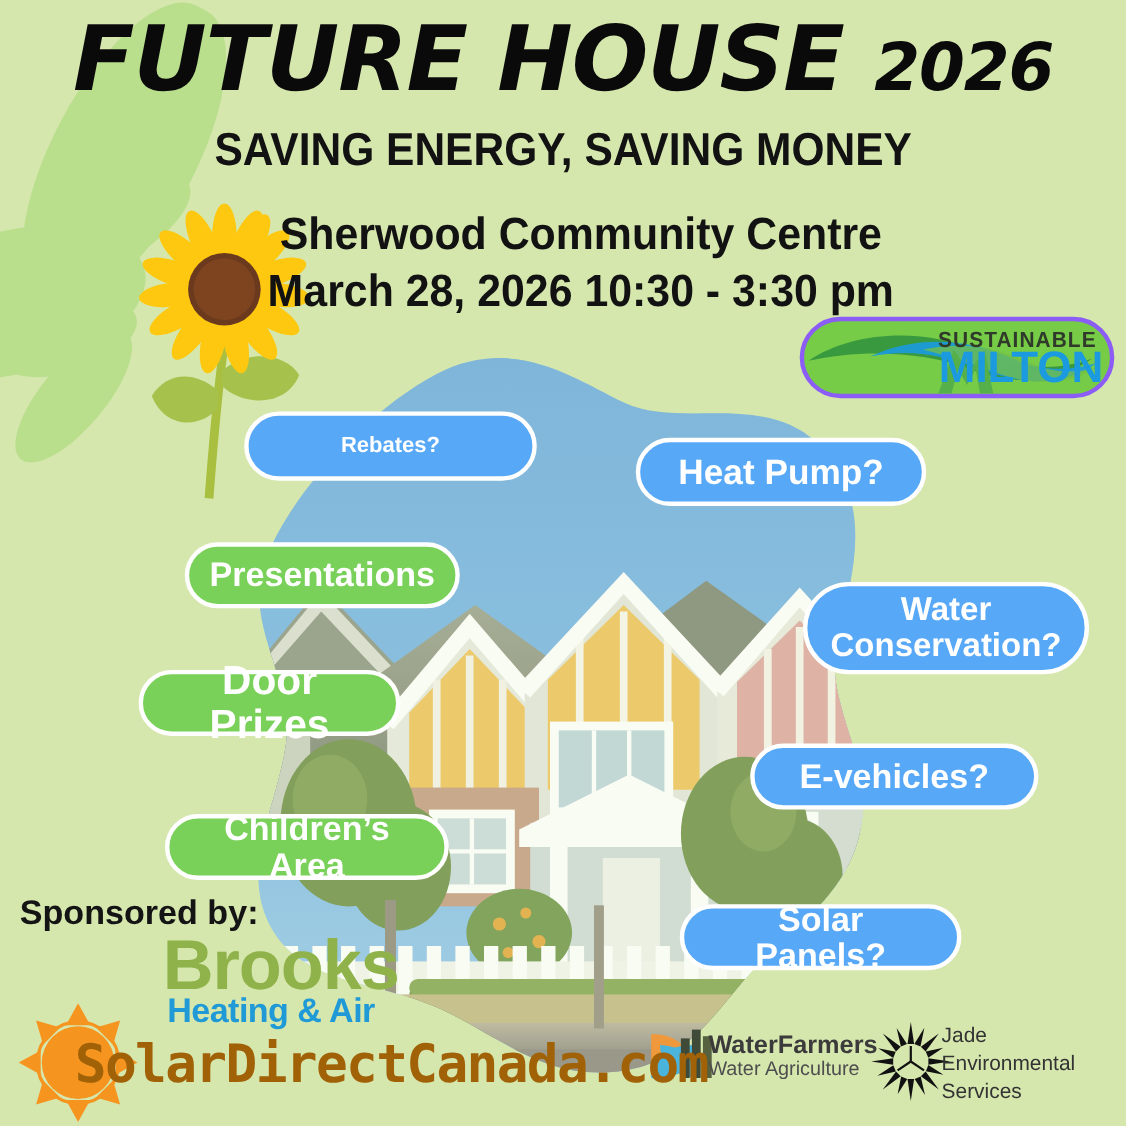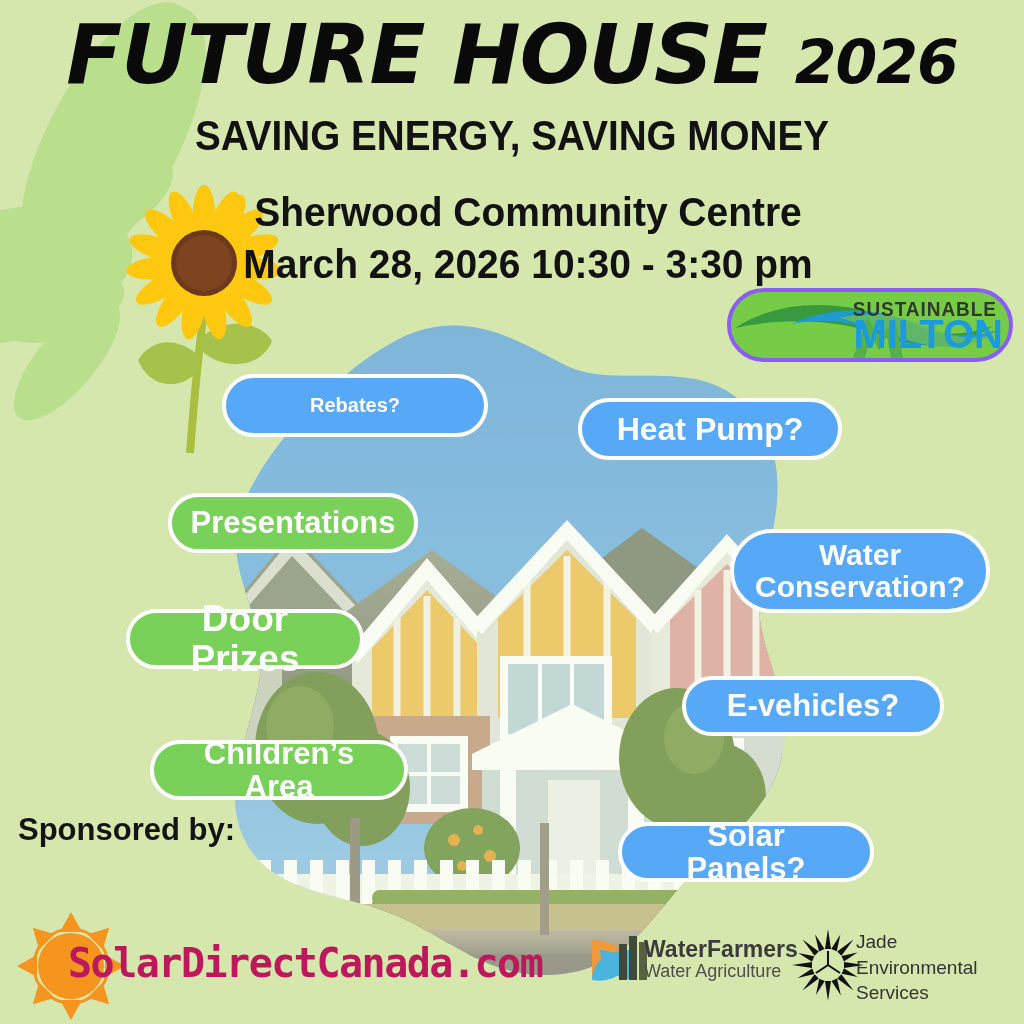--- a/index.html
+++ b/index.html
@@ -175,22 +175,22 @@
     margin-left: 4px;
     letter-spacing: -0.5px;
   }
 
   .solar-logo { position: absolute; left: 6px; top: 912px; z-index: 41; width: 540px; height: 108px; }
   .solar-text {
     position: absolute;
     left: 62px; top: 28px;
     font-family: "DejaVu Sans Mono", monospace;
     font-weight: bold;
-    font-size: 40px;
-    color: #be185d;
+    font-size: 48px;
+    color: #a16207;
     letter-spacing: -1.5px;
     white-space: nowrap;
   }
 
   .wf-logo { position: absolute; left: 586px; top: 930px; z-index: 40; width: 180px; height: 62px; }
   .wf-name {
     position: absolute;
     left: 58px; top: 6px;
     font-family: "Liberation Sans", sans-serif;
     font-weight: bold;
@@ -468,20 +468,24 @@
   <div class="pill green" style="left:126px; top:609px; width:238px; height:60px; font-size:37px;">Door Prizes</div>
 
   <div class="pill blue" style="left:682px; top:676px; width:262px; height:60px; font-size:31px;">E-vehicles?</div>
 
   <div class="pill blue" style="left:618px; top:822px; width:256px; height:60px; font-size:31px;">Solar Panels?</div>
 
   <div class="pill green" style="left:150px; top:740px; width:258px; height:60px; font-size:31px;">Children’s Area</div>
 
   <div class="sponsored-label">Sponsored by:</div>
 
+  <div class="brooks-logo">
+    <div class="brooks-name">Brooks</div>
+    <div class="brooks-sub">Heating &amp; Air</div>
+  </div>
 
   <div class="solar-logo">
     <svg viewBox="0 0 130 108" style="position:absolute;left:0;top:0;width:130px;height:108px">
       <g fill="#f5941f">
         <g transform="translate(65 54)">
           <g>
               <polygon points="-11,-34 11,-34 0,-54"></polygon>
             </g>
           <g transform="rotate(45)">
               <polygon points="-11,-34 11,-34 0,-54"></polygon>

